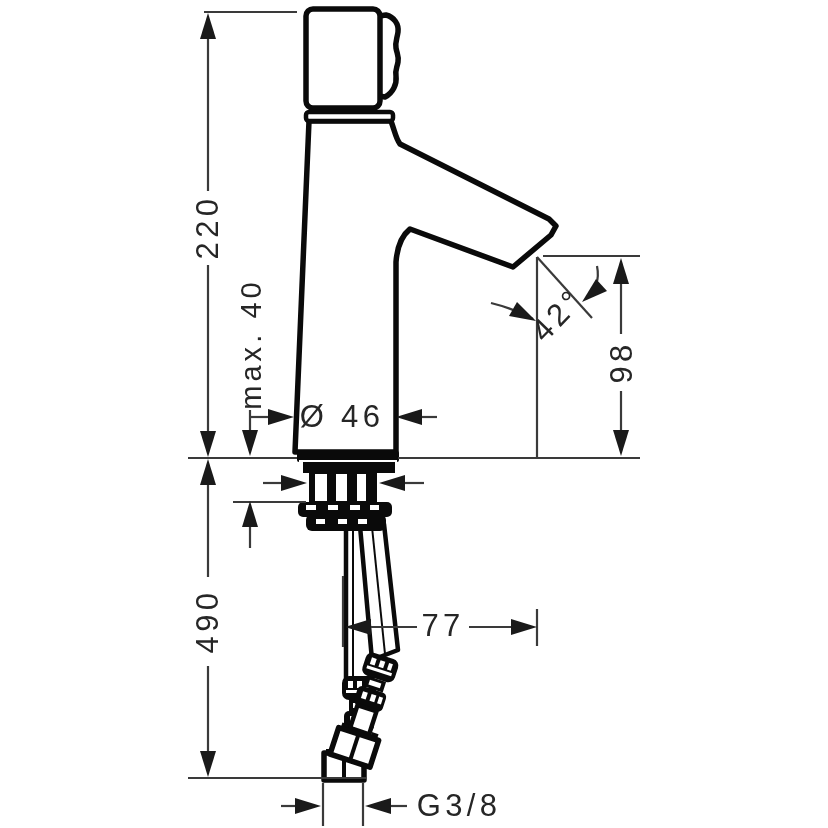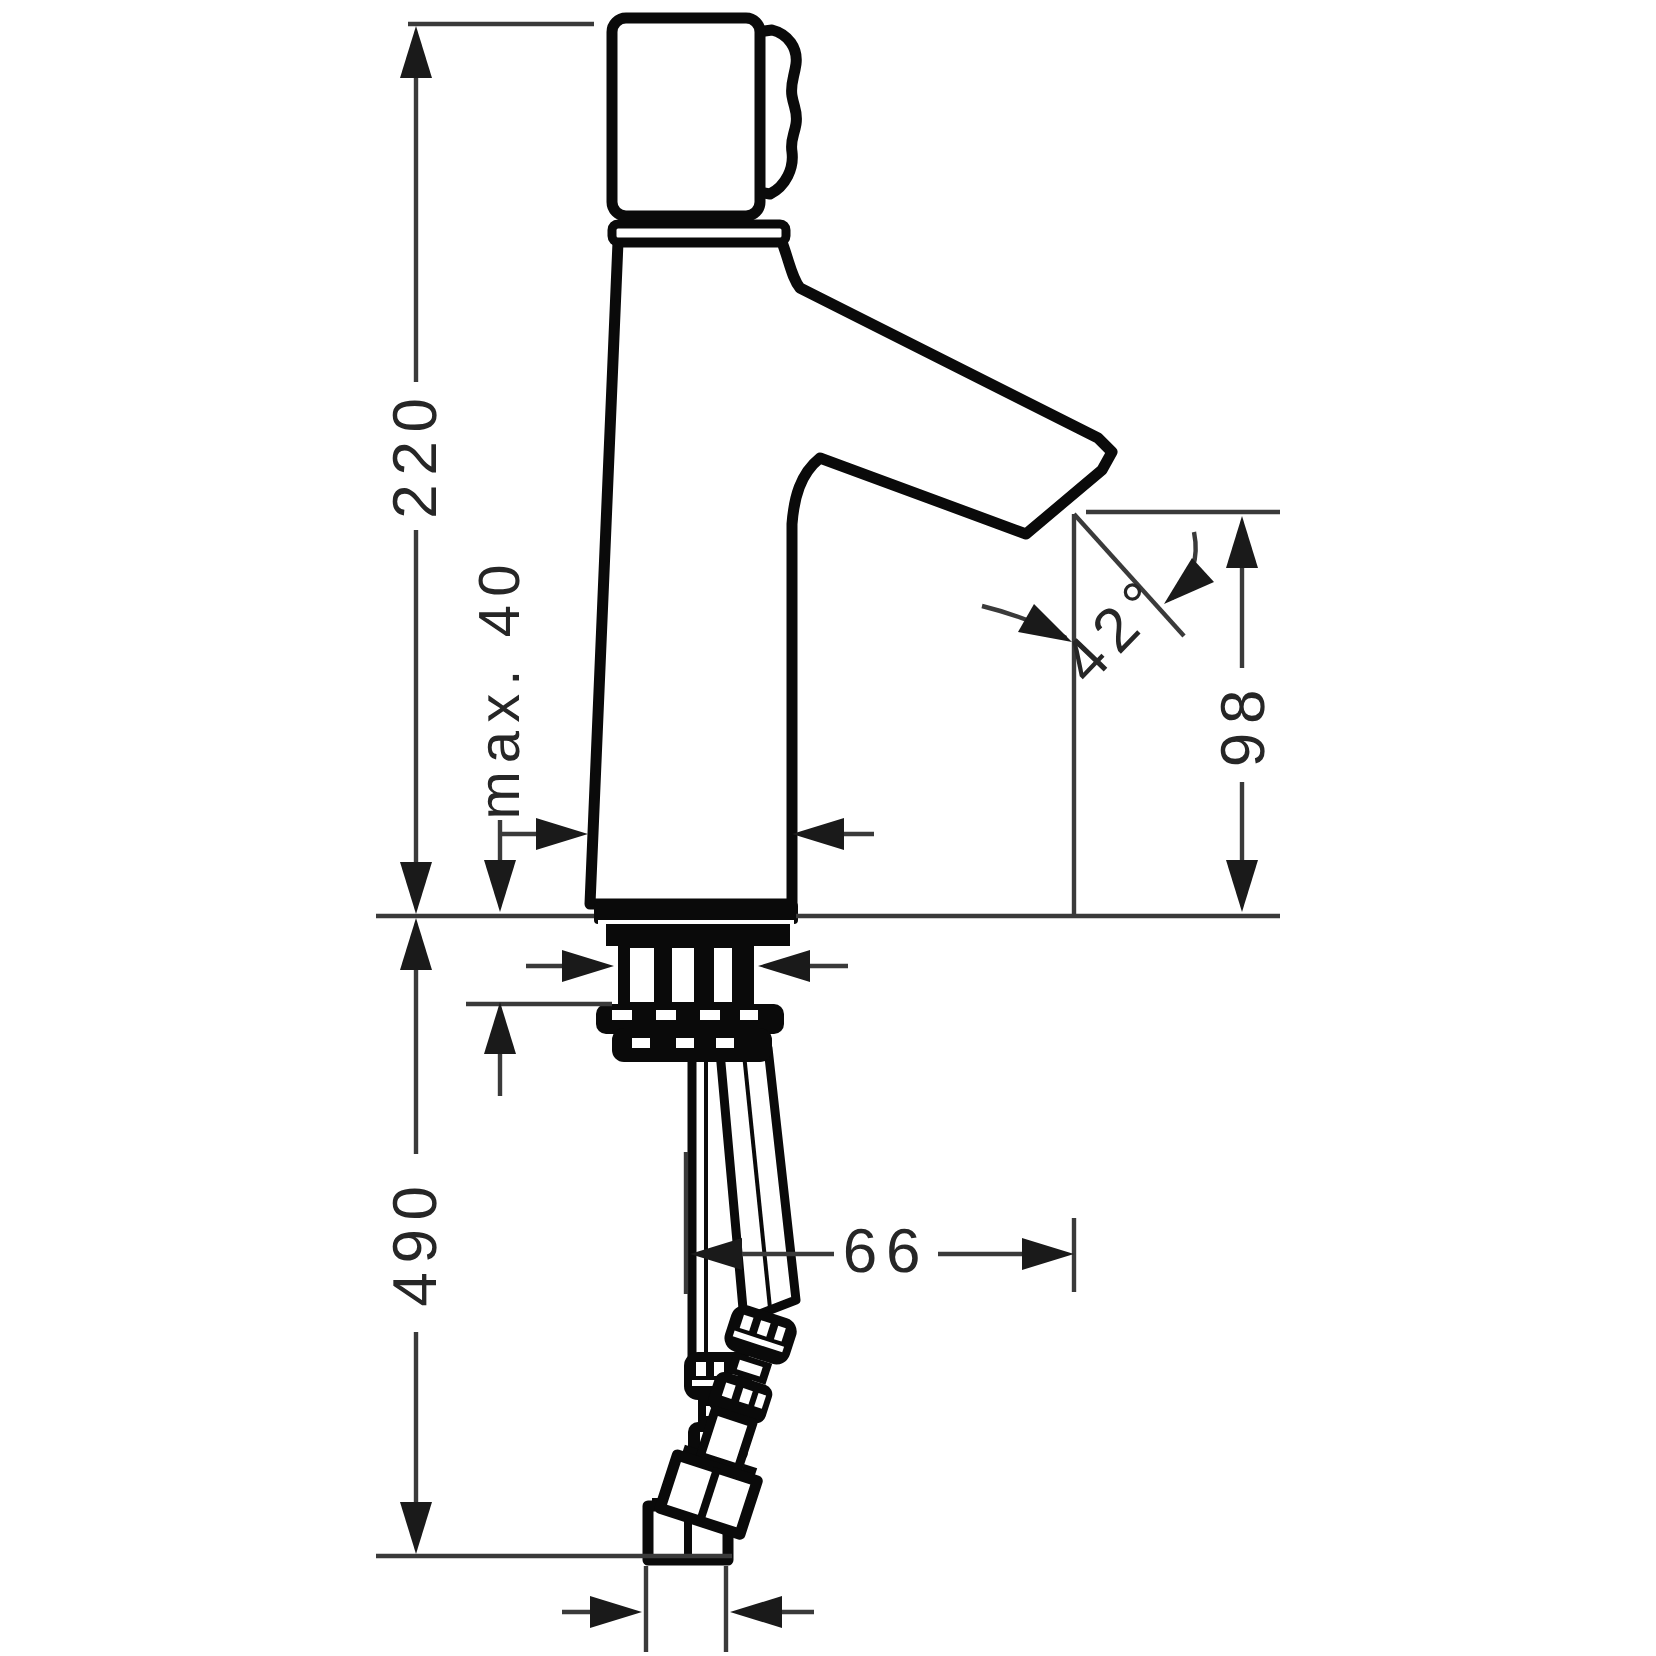--- a/index.html
+++ b/index.html
@@ -186,24 +186,26 @@
     <polygon points="365,806 391,798 391,814"></polygon>
     <polygon points="536,321 509,316 517,302"></polygon>
     <polygon points="582,302 596,279 607,291"></polygon>
   </g>
 </svg>
 
 <div class="lbl rot90" style="left:208px; top:227px;">220</div>
 
 <div class="lbl rot90" style="left:251px; top:344px; font-size:29px;">max. 40</div>
 
+<div class="lbl" style="left:342px; top:417px;">Ø 46</div>
 
 
 <div class="lbl rot46" style="left:558px; top:315px;">42°</div>
 
 <div class="lbl rot90" style="left:622px; top:362px;">98</div>
 
 <div class="lbl rot90" style="left:208px; top:621px;">490</div>
 
-<div class="lbl" style="left:443px; top:626px;">66</div>
-
+<div class="lbl" style="left:443px; top:626px;">77</div>
+
+<div class="lbl" style="left:459px; top:806px;">G3/8</div>
 
 </div>
 
 </body></html>

